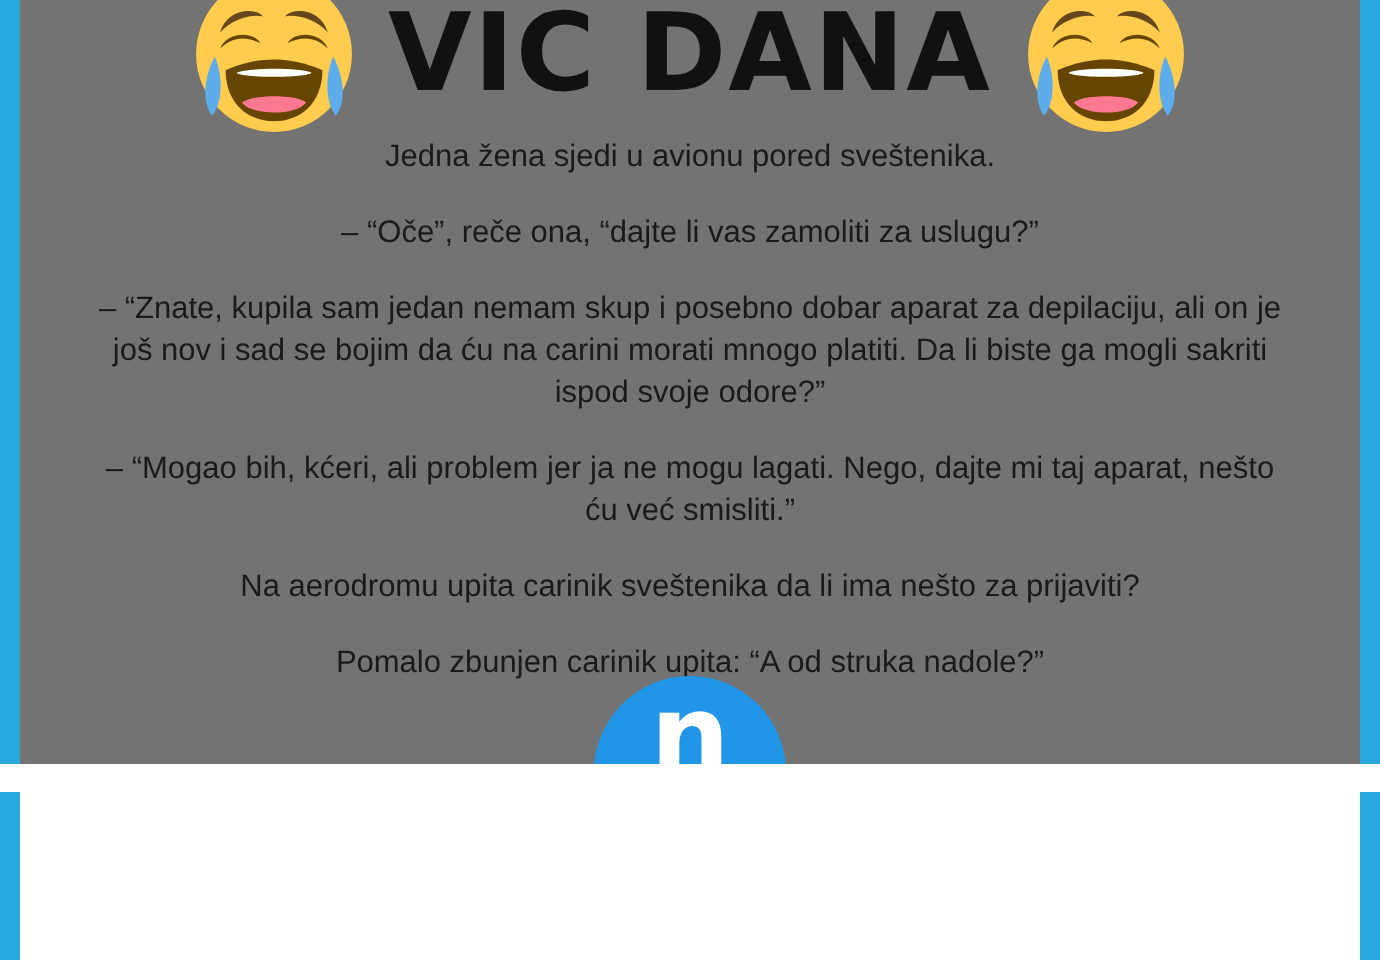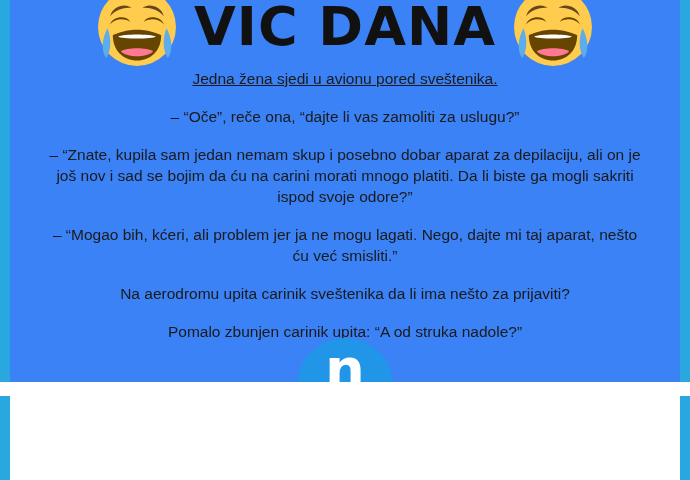--- a/index.html
+++ b/index.html
@@ -11,21 +11,21 @@
     height: 480px;
     background: #ffffff;
     font-family: "Liberation Sans", sans-serif;
     overflow: hidden;
     position: relative;
   }
   .page {
     position: relative;
     width: 690px;
     height: 396px;
-    background: #3b82f6;
+    background: #737373;
     box-sizing: border-box;
   }
   
   .rail {
     position: absolute;
     top: 0;
     width: 10px;
     height: 480px;
     background: #29a8e0;
   }
@@ -74,21 +74,20 @@
   .para {
     font-family: "Liberation Sans", sans-serif;
     font-size: 15.5px;
     line-height: 21px;
     color: #1a1a1a;
     margin: 0 0 17px 0;
     text-align: center;
   }
   .para.first {
     margin-top: 10px;
-    text-decoration: underline;
   }
   .para.wide {
     padding: 0 0px;
   }
 
   
   .bottom-logo {
     position: absolute;
     left: 50%;
     transform: translateX(-50%);

